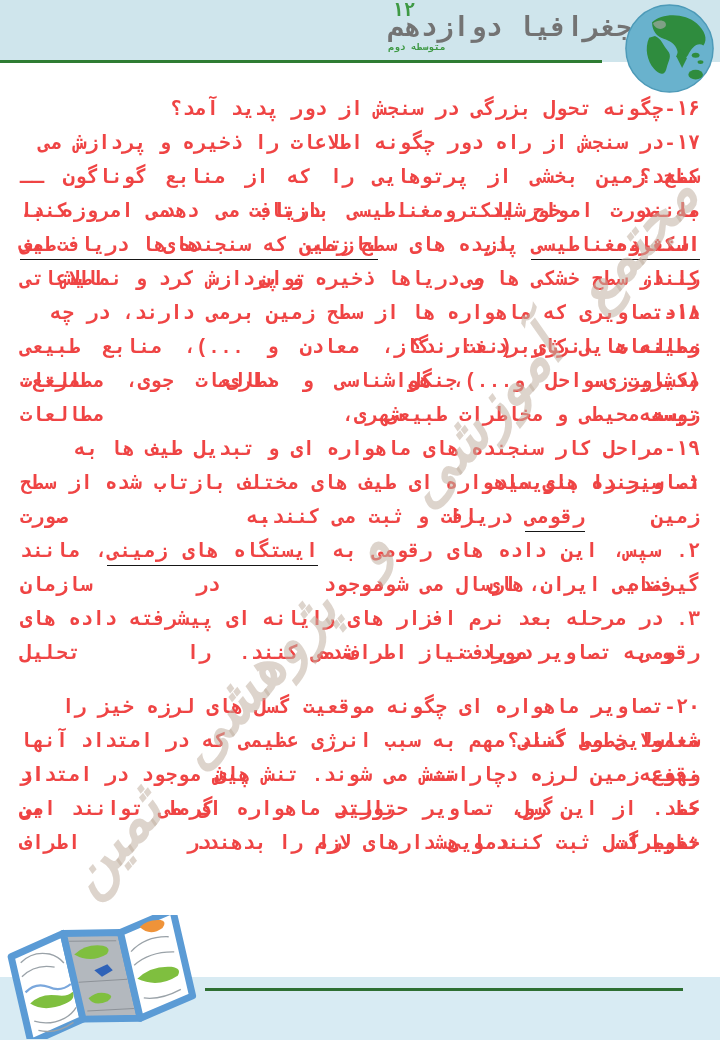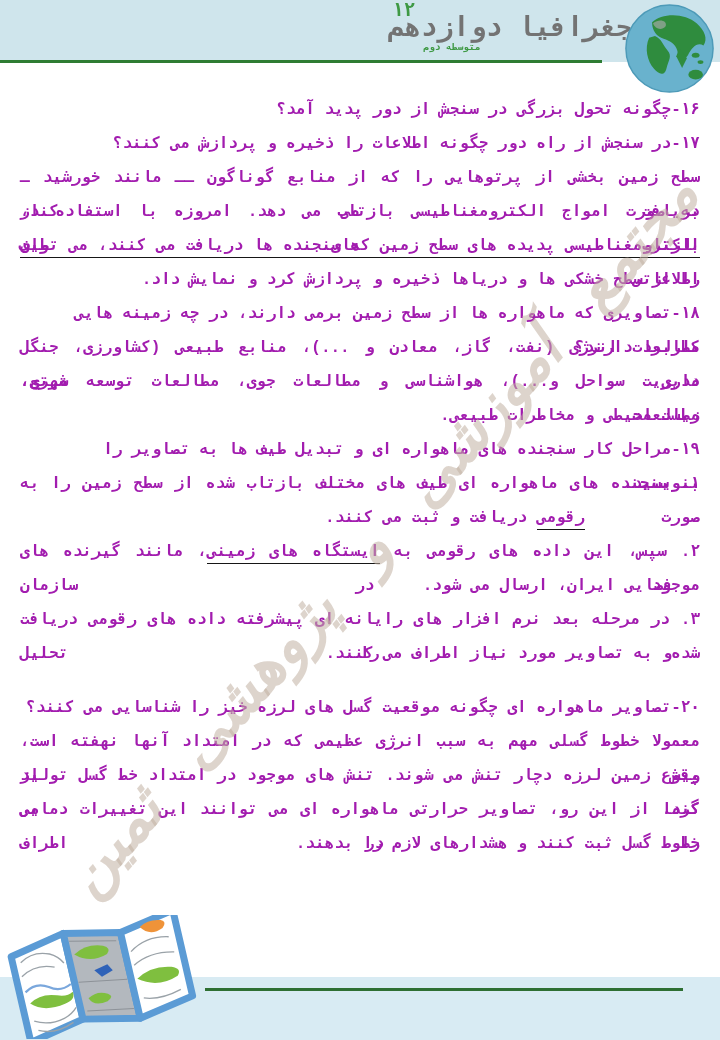--- a/index.html
+++ b/index.html
@@ -4,32 +4,32 @@
 <style>
   html,body{margin:0;padding:0;background:#fff;}
   .page{position:relative;width:720px;height:1040px;background:#ffffff;overflow:hidden;
         font-family:Liberation Mono, monospace;}
   
   .header-band{position:absolute;top:0;left:0;width:720px;height:62px;background:#cfe5ec;}
   .header-rule{position:absolute;top:60px;left:0;width:602px;height:3px;background:#2e7c33;}
   .logo-text{position:absolute;top:1px;right:88px;text-align:left;direction:rtl;line-height:1;}
   .logo-grade{display:block;color:#3e9944;font-size:19px;font-weight:bold;margin:1px 0 -5px 4px;letter-spacing:1px;}
   .logo-title{display:block;color:#737373;font-size:27px;font-weight:bold;white-space:nowrap;}
-  .logo-sub{display:block;color:#3e9944;font-size:9.5px;font-weight:bold;margin-top:0px;margin-left:35px;}
+  .logo-sub{display:block;color:#3e9944;font-size:9.5px;font-weight:bold;margin-top:0px;}
   .globe{position:absolute;top:2px;right:4px;width:93px;height:93px;}
   
   .watermark{position:absolute;top:492px;left:-70px;width:920px;height:86px;
              text-align:center;white-space:nowrap;
              transform:rotate(-49deg);
              font-size:60px;font-weight:bold;font-style:italic;
              color:rgba(193,177,162,0.55);word-spacing:16px;
              pointer-events:none;z-index:5;}
   
   .content{position:absolute;top:93px;left:20px;right:20px;z-index:2;direction:rtl;}
-  .line{height:34px;line-height:34px;font-size:16px;font-weight:700;color:#a21caf;
+  .line{height:34px;line-height:34px;font-size:20px;font-weight:700;color:#ef4444;
         text-align:right;direction:rtl;}
   .line.justify{text-align:justify;text-align-last:justify;text-justify:inter-word;}
   .line.gap{margin-top:20px;}
   .u{border-bottom:1.6px solid #161616;padding-bottom:2px;}
   
   .footer-band{position:absolute;top:977px;left:0;width:720px;height:63px;background:#d8ebf3;}
   .footer-rule{position:absolute;top:988px;left:205px;width:478px;height:3px;background:#2e6f33;}
   .map{position:absolute;top:915px;left:4px;width:194px;height:124px;z-index:6;}
 </style>
 </head>

